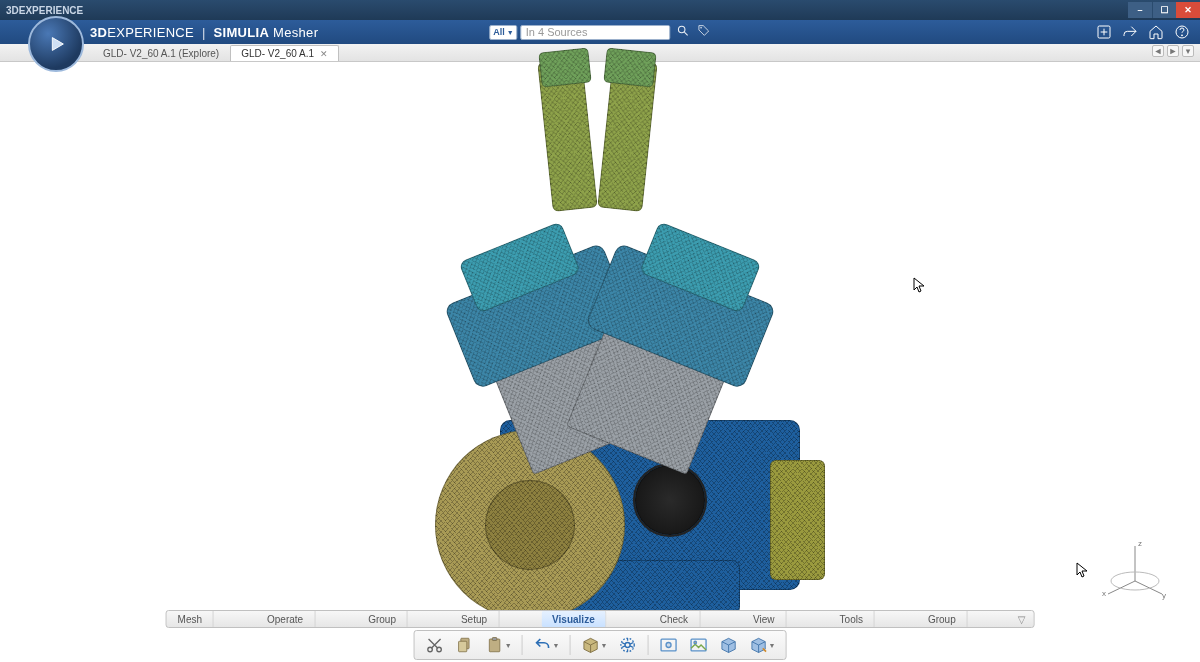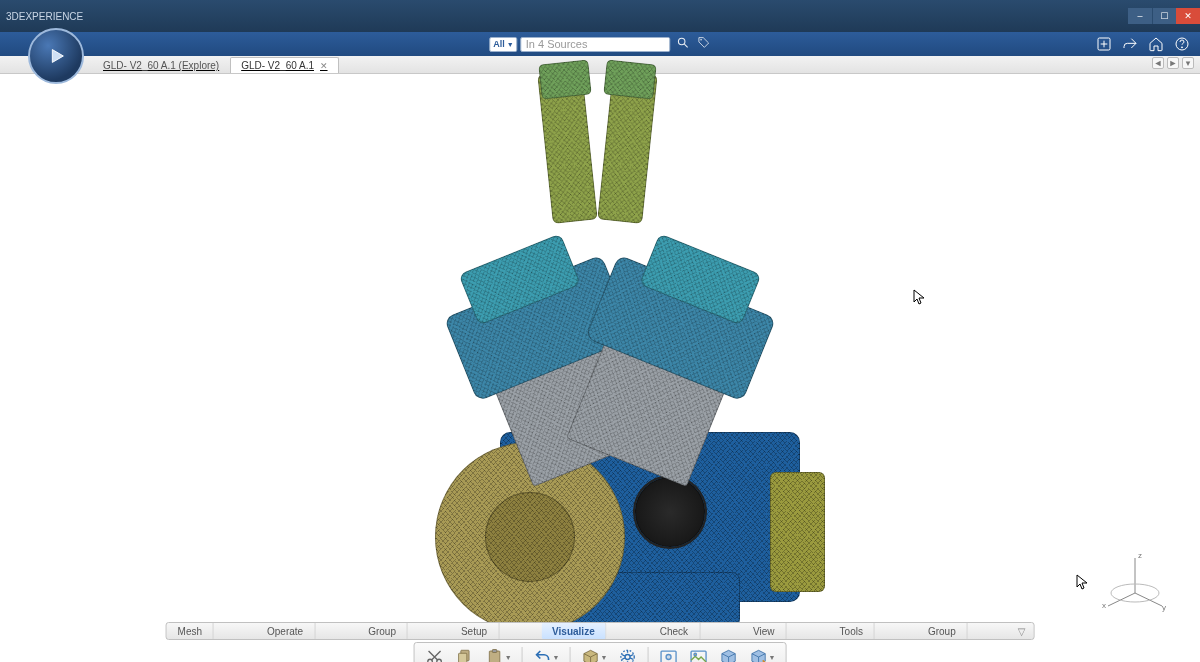--- a/index.html
+++ b/index.html
@@ -1,19 +1,19 @@
 <!DOCTYPE html>
 <html><head>
 <meta charset="utf-8">
 <style>
   * { box-sizing: border-box; margin: 0; padding: 0; }
   html, body { width: 1200px; height: 662px; font-family: Arial, sans-serif; overflow: hidden; background: #fff; }
   
   
-  .titlebar { height: 32px; background: linear-gradient(#2a4b6e,#1f3a57); display: flex; align-items: center; padding-left: 6px; color: #c9d6e6; font-size: 10px; }
+  .titlebar { height: 20px; background: linear-gradient(#2a4b6e,#1f3a57); display: flex; align-items: center; padding-left: 6px; color: #c9d6e6; font-size: 10px; font-weight: bold; }
   .titlebar .wm { margin-left: auto; display: flex; }
   .titlebar .wmbtn { width: 24px; height: 16px; display:flex; align-items:center; justify-content:center; font-size:9px; color:#fff; }
   .titlebar .wmbtn.min { background:#3d5f85; }
   .titlebar .wmbtn.max { background:#3d5f85; border-left:1px solid #2a4b6e;}
   .titlebar .wmbtn.close { background:#d94c3a; }
 
   
   .header { height: 24px; background: linear-gradient(#2d5c9a,#214a80); display: flex; align-items: center; color:#fff; position:relative; }
   .compass-wrap { width:90px; height:24px; position:relative; }
   .compass {
@@ -35,21 +35,21 @@
   .search-filter .arr { font-size:7px; margin-left:2px; }
   .search-box { width:150px; height:15px; background:#fff; border:1px solid #9bb0cc; border-radius:2px; font-size:11px; color:#999; padding:0 4px; display:flex; align-items:center; }
   .search-go { margin-left:6px; color:#fff; opacity:.9; }
   .search-tag { margin-left:8px; color:#fff; opacity:.9; }
 
   .header-right { margin-left:auto; display:flex; gap:10px; padding-right:10px; align-items:center; }
   .header-right .hicon { width:16px; height:16px; display:flex; align-items:center; justify-content:center; }
   .header-right svg { stroke:#fff; fill:none; stroke-width:1.5; }
 
   
-  .tabs-row { height:18px; background:linear-gradient(#f2f2f2,#e3e3e3); border-bottom:1px solid #c8c8c8; display:flex; align-items:flex-end; font-size:10px; padding-left:92px; position:relative;text-decoration:underline; }
+  .tabs-row { height:18px; background:linear-gradient(#f2f2f2,#e3e3e3); border-bottom:1px solid #c8c8c8; display:flex; align-items:flex-end; font-size:10px; padding-left:92px; position:relative; }
   .tab { height:16px; padding:0 10px; display:flex; align-items:center; color:#555; border:1px solid transparent; border-bottom:none; }
   .tab.active { background:#fff; border-color:#c0c0c0; border-radius:2px 2px 0 0; color:#333;align-items:center; }
   .tab .x { margin-left:6px; font-size:9px; color:#888; }
   .tabs-nav { position:absolute; right:6px; top:1px; display:flex; gap:3px; font-size:9px; color:#777; }
   .tabs-nav span { border:1px solid #bbb; width:12px; height:12px; display:flex; align-items:center; justify-content:center; background:#f7f7f7; border-radius:2px; }
 
   
   .viewport { position:relative; width:100%; height:calc(662px - 16px - 24px - 18px); background:#fff; }
   .model { position:absolute; left:50%; top:46%; transform:translate(-50%,-50%); width:500px; height:560px; }
 
@@ -94,20 +94,25 @@
   </div>
 </div>
 
 <div class="header">
   <div class="compass-wrap">
     <div class="compass">
       <svg viewBox="0 0 24 24">
           <polygon points="8,5 20,12 8,19" fill="#cfe0f5" stroke="#fff" stroke-width="1"></polygon>
         </svg>
     </div>
+  </div>
+  <div class="brand">
+    <span class="b1">3D</span><span class="b2">EXPERIENCE</span>
+    <span class="sep">|</span>
+    <span class="s1">SIMULIA</span><span class="s2">Mesher</span>
   </div>
 
   <div class="search-group">
     <div class="search-filter">
       <span>All</span>
       <span class="arr">▼</span>
     </div>
     <div class="search-box">
       <span>In 4 Sources</span>
     </div>

